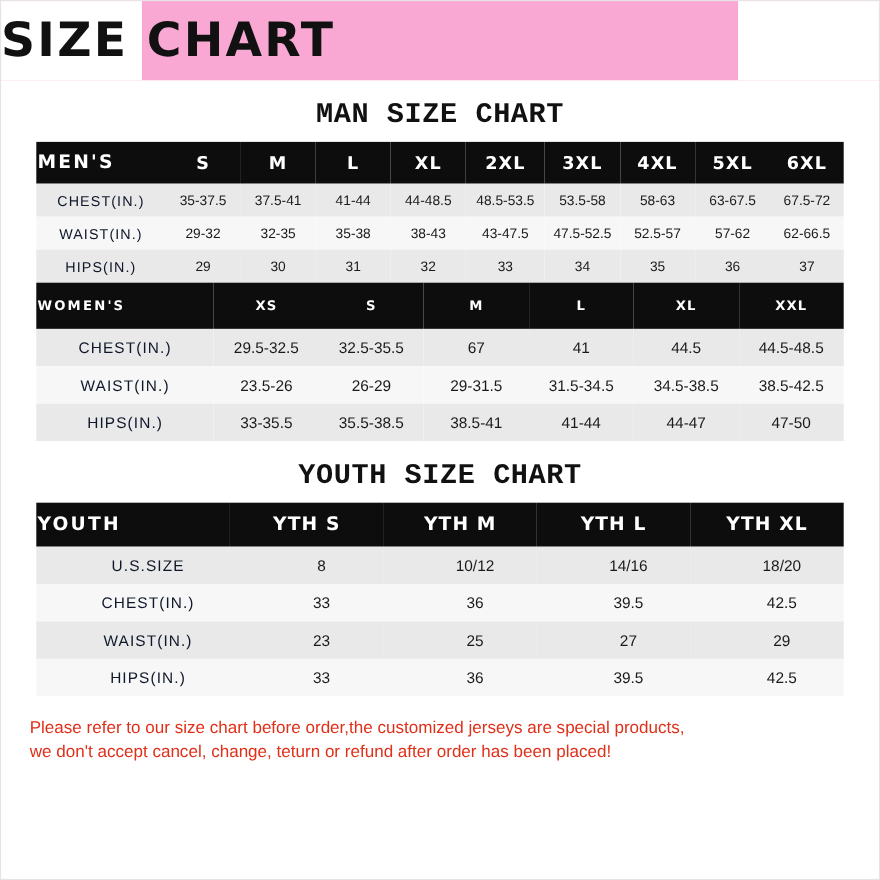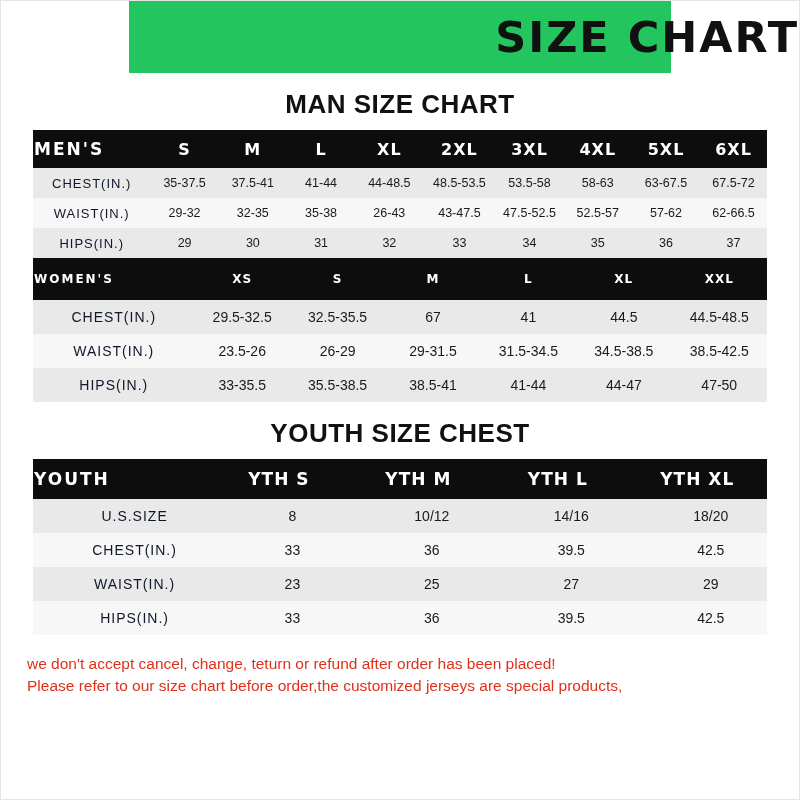--- a/index.html
+++ b/index.html
@@ -14,24 +14,24 @@
   }
   .page {
     width: 800px; height: 800px;
     position: relative;
     background: #ffffff;
     border: 1px solid #e4e4e4;
   }
   
   .banner {
     height: 72px;
-    background: #22c55e;
+    background: #f9a8d4;
     display: flex;
     align-items: center;
-    justify-content: flex-end;
+    justify-content: flex-start;
     position: relative;
   }
   .banner .side {
     position: absolute;
     top: 0; bottom: 0;
     width: 128px;
     background: #ffffff;
   }
   .banner .side.left { left: 0; }
   .banner .side.right { right: 0; }
@@ -42,21 +42,21 @@
     font-weight: bold;
     font-size: 43px;
     letter-spacing: 2px;
     color: #111111;
     text-align: center;
     line-height: 72px;
   }
   
   .section-title {
     text-align: center;
-    font-family: Liberation Sans, sans-serif;
+    font-family: Liberation Mono, monospace;
     font-weight: bold;
     font-size: 26px;
     letter-spacing: 0.5px;
     color: #111111;
     margin: 16px 0 10px 0;
   }
   .table-wrap {
     margin: 0 32px;
   }
   table.size {
@@ -151,21 +151,21 @@
             <td>53.5-58</td>
             <td>58-63</td>
             <td>63-67.5</td>
             <td>67.5-72</td>
           </tr>
           <tr class="even">
             <td class="first">WAIST(IN.)</td>
             <td>29-32</td>
             <td>32-35</td>
             <td>35-38</td>
-            <td>26-43</td>
+            <td>38-43</td>
             <td>43-47.5</td>
             <td>47.5-52.5</td>
             <td>52.5-57</td>
             <td>57-62</td>
             <td>62-66.5</td>
           </tr>
           <tr class="odd">
             <td class="first">HIPS(IN.)</td>
             <td>29</td>
             <td>30</td>
@@ -223,21 +223,21 @@
             <td>41-44</td>
             <td>44-47</td>
             <td>47-50</td>
           </tr>
         </tbody>
       </table>
     </div>
   </div>
 
   <div class="section youth">
-    <div class="section-title">YOUTH SIZE CHEST</div>
+    <div class="section-title">YOUTH SIZE CHART</div>
     <div class="table-wrap">
       <table class="size">
         <thead>
           <tr>
             <th class="first" style="width:24%">YOUTH</th>
             <th style="width:19%">YTH S</th>
             <th style="width:19%">YTH M</th>
             <th style="width:19%">YTH L</th>
             <th style="width:19%">YTH XL</th>
           </tr>
@@ -270,17 +270,17 @@
             <td>36</td>
             <td>39.5</td>
             <td>42.5</td>
           </tr>
         </tbody>
       </table>
     </div>
   </div>
 
   <div class="note">
+    <div>Please refer to our size chart before order,the customized jerseys are special products,</div>
     <div>we don't accept cancel, change, teturn or refund after order has been placed!</div>
-    <div>Please refer to our size chart before order,the customized jerseys are special products,</div>
   </div>
 
 </div>
 
 </body></html>

